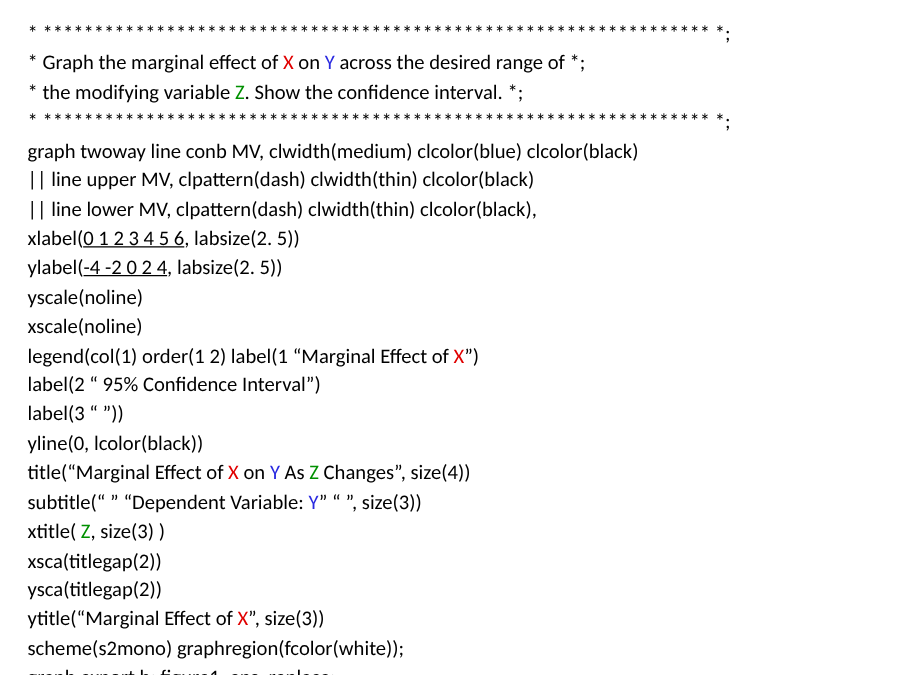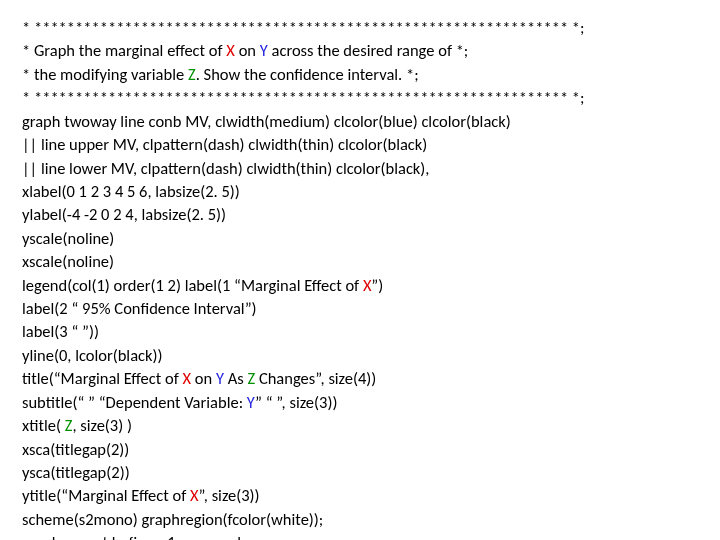--- a/index.html
+++ b/index.html
@@ -19,18 +19,18 @@
     }
     .code-block {
       white-space: pre;
     }
     .line {
       display: block;
     }
     .v-x { color: #e00000; }
     .v-y { color: #2a2ae0; }
     .v-z { color: #009000; }
-    .underline { }
+    .underline { text-decoration: underline; }
   </style>
 </head>
 <body>
 
 <div class="code-block"><div class="line">* ***************************************************************** *;</div><div class="line"><span>* Graph the marginal effect of </span><span class="v-x">X</span><span> on </span><span class="v-y">Y</span><span> across the desired range of *;</span></div><div class="line"><span>* the modifying variable </span><span class="v-z">Z</span><span>. Show the confidence interval. *;</span></div><div class="line">* ***************************************************************** *;</div><div class="line">graph twoway line conb MV, clwidth(medium) clcolor(blue) clcolor(black)</div><div class="line">|| line upper MV, clpattern(dash) clwidth(thin) clcolor(black)</div><div class="line">|| line lower MV, clpattern(dash) clwidth(thin) clcolor(black),</div><div class="line"><span>xlabel(</span><span class="underline">0 1 2 3 4 5 6</span><span>, labsize(2. 5))</span></div><div class="line"><span>ylabel(</span><span class="underline">-4 -2 0 2 4</span><span>, labsize(2. 5))</span></div><div class="line">yscale(noline)</div><div class="line">xscale(noline)</div><div class="line"><span>legend(col(1) order(1 2) label(1 “Marginal Effect of </span><span class="v-x">X</span><span>”)</span></div><div class="line">label(2 “ 95% Confidence Interval”)</div><div class="line">label(3 “ ”))</div><div class="line">yline(0, lcolor(black))</div><div class="line"><span>title(“Marginal Effect of </span><span class="v-x">X</span><span> on </span><span class="v-y">Y</span><span> As </span><span class="v-z">Z</span><span> Changes”, size(4))</span></div><div class="line"><span>subtitle(“ ” “Dependent Variable: </span><span class="v-y">Y</span><span>” “ ”, size(3))</span></div><div class="line"><span>xtitle( </span><span class="v-z">Z</span><span>, size(3) )</span></div><div class="line">xsca(titlegap(2))</div><div class="line">ysca(titlegap(2))</div><div class="line"><span>ytitle(“Marginal Effect of </span><span class="v-x">X</span><span>”, size(3))</span></div><div class="line">scheme(s2mono) graphregion(fcolor(white));</div><div class="line"><span>graph export </span><span class="underline">h: figure1. eps</span><span>, replace;</span></div></div>
 
 </body></html>

